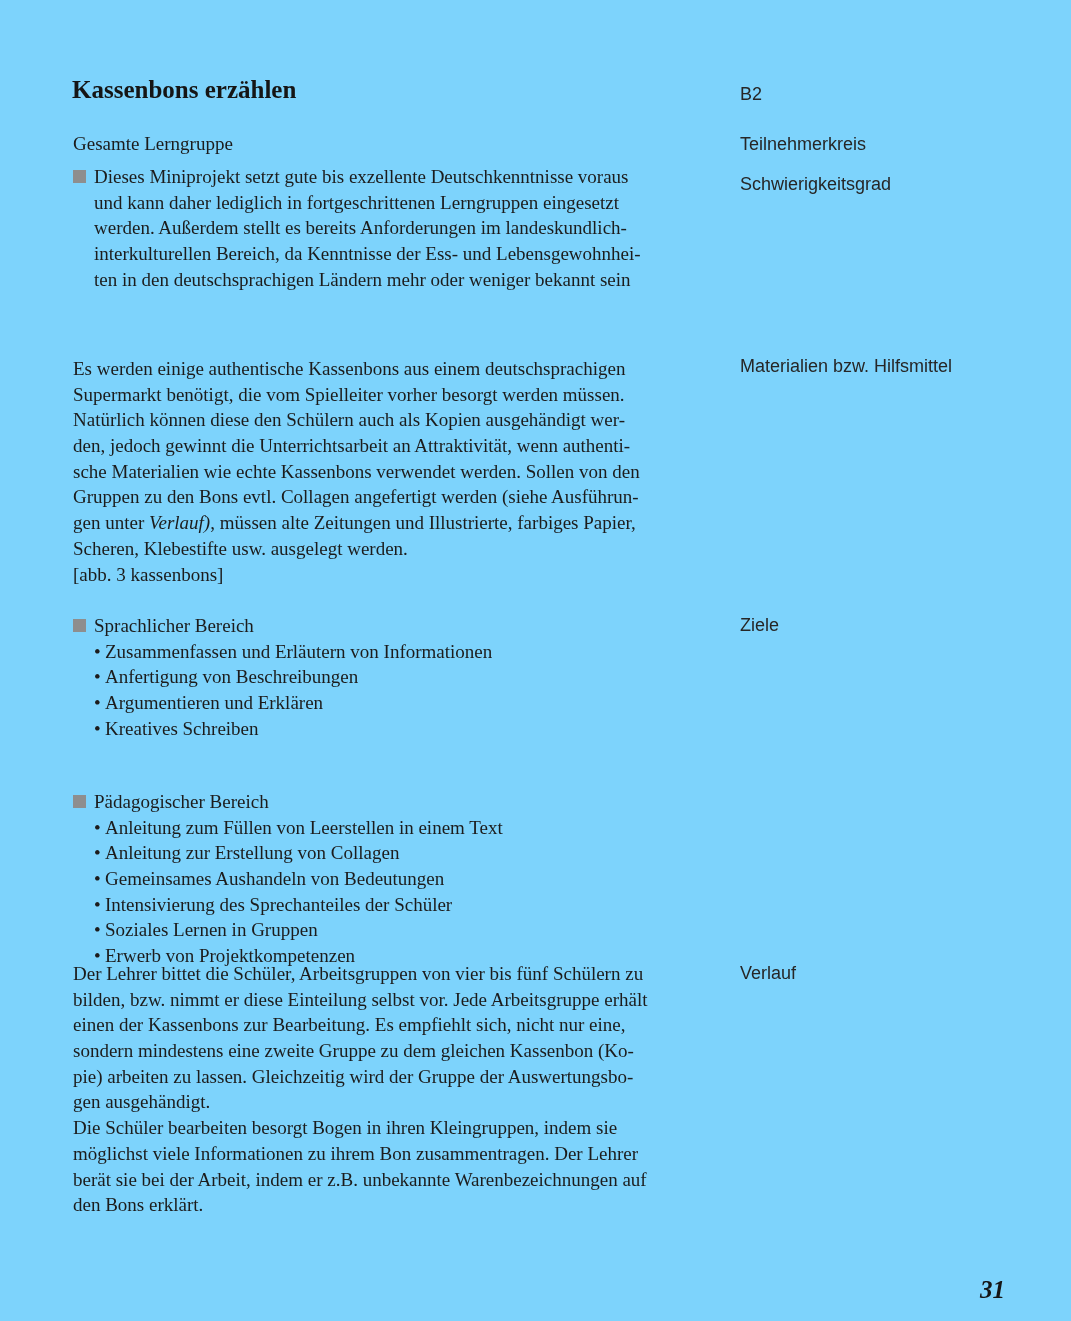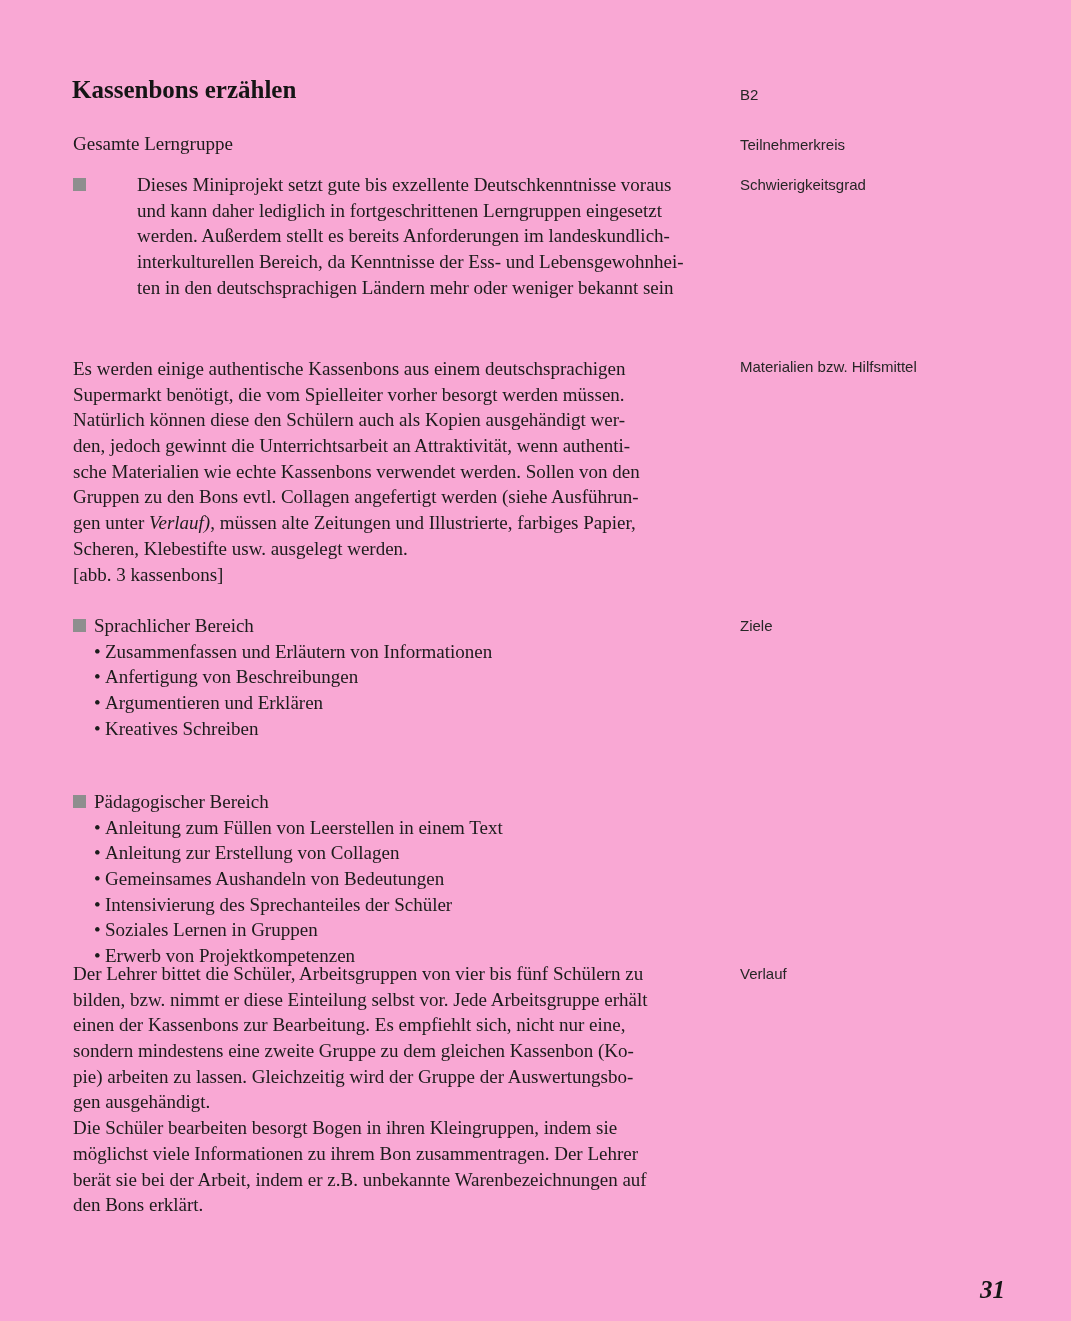--- a/index.html
+++ b/index.html
@@ -1,21 +1,21 @@
 <!DOCTYPE html>
 <html><head>
 <meta charset="utf-8">
 <style>
   * { margin: 0; padding: 0; box-sizing: border-box; }
   html, body { background: #ffffff; }
   .page {
     position: relative;
     width: 1071px;
     height: 1321px;
-    background: #f9a8d4;
+    background: #7dd3fc;
     font-family: "Liberation Serif", serif;
     color: #1c1c1c;
     overflow: hidden;
   }
   .abs { position: absolute; }
   .serif {
     font-family: "Liberation Serif", serif;
     font-size: 19px;
     line-height: 25.7px;
     color: #1c1c1c;
@@ -25,21 +25,21 @@
     left: 72px; top: 76px;
     font-family: "Liberation Serif", serif;
     font-weight: bold;
     font-size: 25px;
     color: #151515;
     white-space: nowrap;
   }
   .margin-label {
     left: 740px;
     font-family: "Liberation Sans", sans-serif;
-    font-size: 15px;
+    font-size: 18px;
     line-height: 19px;
     color: #262626;
     white-space: nowrap;
   }
   .bullet-row { display: flex; align-items: flex-start; }
   .sq {
     display: inline-block;
     width: 13px; height: 13px;
     background: #8e8e8e;
     margin-top: 6px;
@@ -63,21 +63,21 @@
 <body>
 
 <div class="page">
 
   <h1 class="abs page-title">Kassenbons erzählen</h1>
   <div class="abs margin-label" style="top:85px;">B2</div>
 
   <div class="abs serif" style="left:73px; top:131px;">Gesamte Lerngruppe</div>
   <div class="abs margin-label" style="top:135px;">Teilnehmerkreis</div>
 
-  <div class="abs serif bullet-row" style="left:73px; top:172px;gap:43px;">
+  <div class="abs serif bullet-row" style="left:73px; top:164px;">
     <span class="sq"></span>
     <div>
       <div class="ln">Dieses Miniprojekt setzt gute bis exzellente Deutschkenntnisse voraus</div>
       <div class="ln">und kann daher lediglich in fortgeschrittenen Lerngruppen eingesetzt</div>
       <div class="ln">werden. Außerdem stellt es bereits Anforderungen im landeskundlich-</div>
       <div class="ln">interkulturellen Bereich, da Kenntnisse der Ess- und Lebensgewohnhei-</div>
       <div class="ln">ten in den deutschsprachigen Ländern mehr oder weniger bekannt sein</div>
     </div>
   </div>
   <div class="abs margin-label" style="top:175px;">Schwierigkeitsgrad</div>

